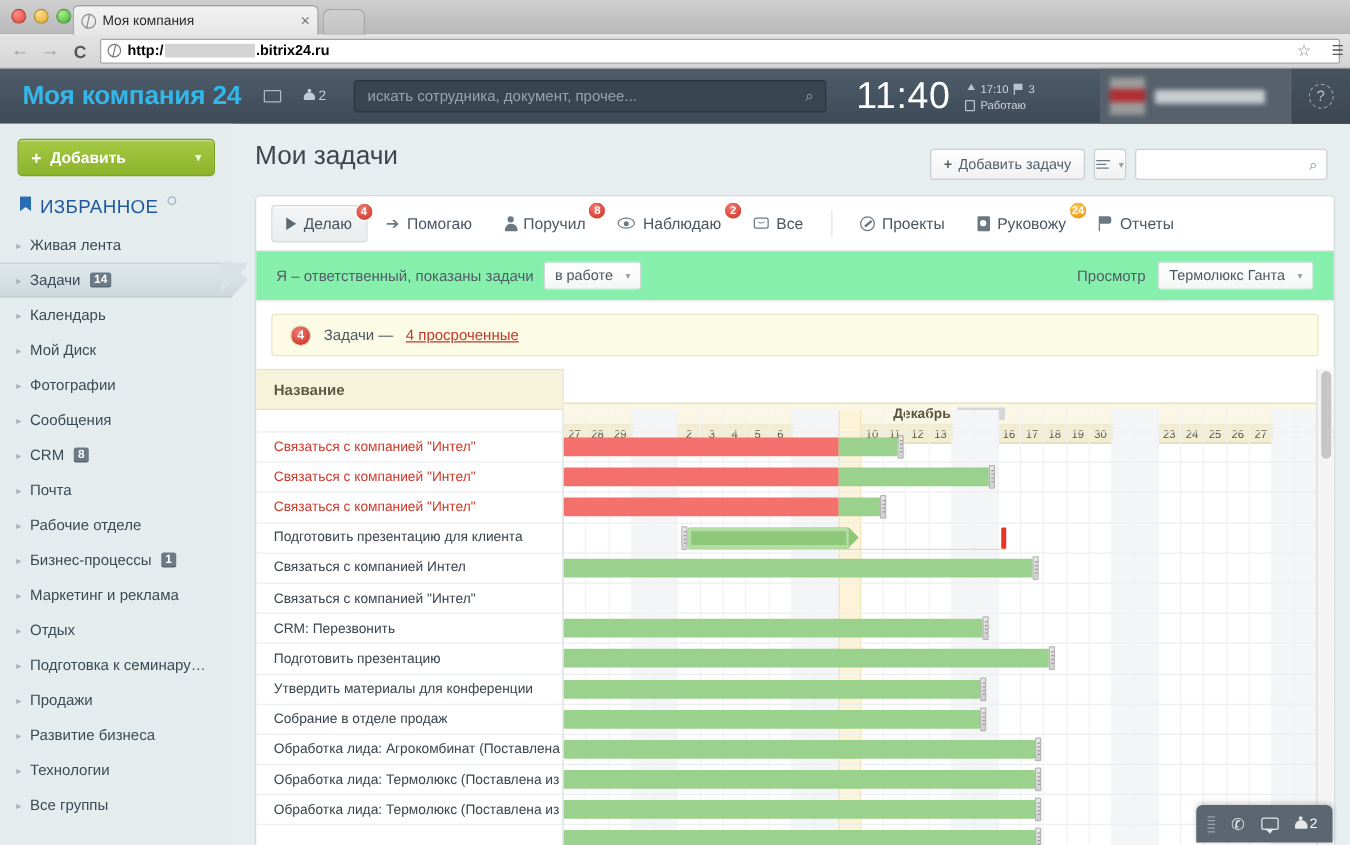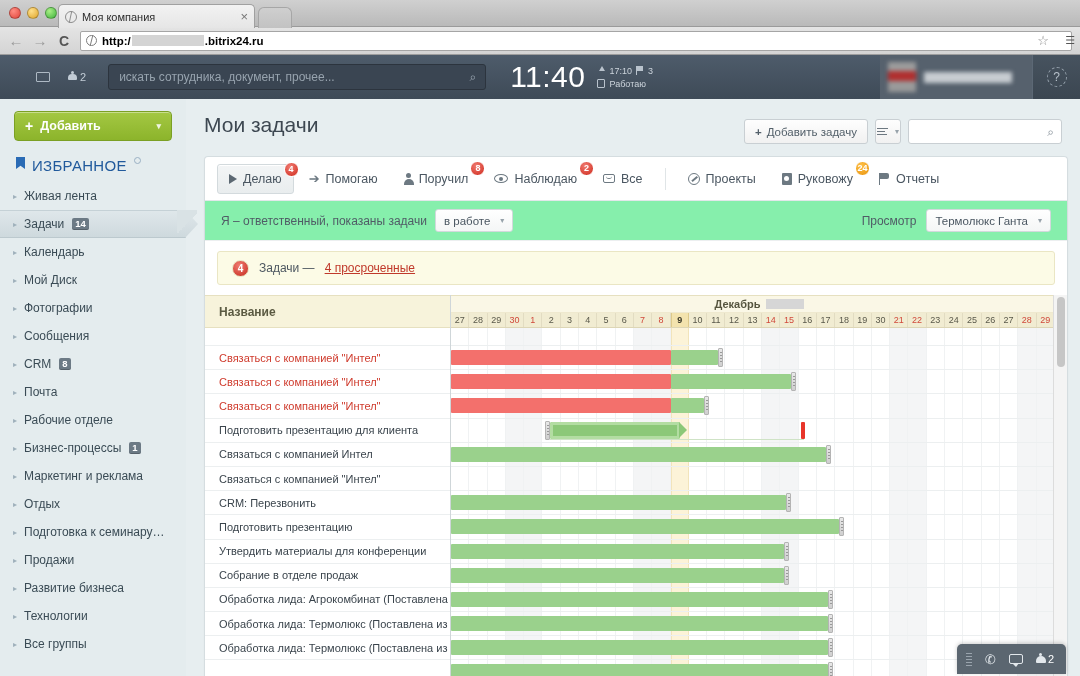--- a/index.html
+++ b/index.html
@@ -82,21 +82,21 @@
   .ico-bell:after{content:"";position:absolute;left:3px;top:-1px;width:3px;height:3px;border-radius:50%;background:#c2ccd6;}
   .hdr-search {
     margin-left:22px; width:378px; height:26px;
     background:#3a4552; border:1px solid #2c343e; border-radius:3px;
     display:flex; align-items:center; padding:0 10px;
     color:#97a3ae; font-size:12px; position:relative;
   }
   .hdr-search .mag{position:absolute;right:9px;color:#97a3ae;font-size:12px;}
   .clock { margin-left:24px; color:#fff; font-size:30px; font-weight:300; letter-spacing:0.5px;}
   .worktime { margin-left:12px; display:flex; flex-direction:column; gap:3px; font-size:9px; color:#ccd4dc;}
-  .worktime .wt-row{display:flex;align-items:flex-start;gap:4px;}
+  .worktime .wt-row{display:flex;align-items:flex-end;gap:4px;}
   .wt-ico{width:8px;height:9px;display:inline-block;background:#b9c3cd;border-radius:1px;}
   .wt-ico.arrow{background:none;position:relative;}
   .wt-ico.arrow:after{content:"";position:absolute;left:2px;top:0;border-left:3px solid transparent;border-right:3px solid transparent;border-bottom:5px solid #b9c3cd;}
   .wt-ico.flag{background:none;position:relative;}
   .wt-ico.flag:after{content:"";position:absolute;left:0;top:0;width:7px;height:5px;background:#b9c3cd;}
   .wt-ico.flag:before{content:"";position:absolute;left:0;top:0;width:1px;height:9px;background:#b9c3cd;}
   .wt-ico.sq{border:1.5px solid #b9c3cd;background:none;}
   .user-area {
     position:absolute; right:48px; top:0; height:44px; width:152px;
     display:flex; align-items:center; gap:8px; padding:0 8px;
@@ -284,20 +284,21 @@
   }
   .gn-row.overdue { color:#cf3a2c; }
 
   .gantt-grid { flex:1; min-width:0; position:relative; background:#fff; }
   .gg-month {
     height:18px; background:#faf7e6; border-top:1px solid #e6e0c0;
     border-bottom:1px solid #efe9cf;
     display:flex;align-items:center;justify-content:center;
     font-size:11px;font-weight:bold;color:#56553f;
     position:relative;
+    margin-top:27px;
   }
   .gg-month .redact-m{display:inline-block;width:38px;height:10px;background:#d6d6d6;margin-left:5px;vertical-align:middle;}
   .gg-days { height:15px; display:flex; background:#f1ecd2; border-bottom:1px solid #ddd6b6; position:relative;}
   .gg-day {
     flex:0 0 18.3px; width:18.3px; text-align:center;
     font-size:9px; color:#59584a; line-height:15px;
     border-right:1px solid #e2dcc2;
   }
   .gg-day.we { color:#d0483a; }
   .gg-day.today { background:#f3e3ae; color:#3c3a2a; font-weight:bold; border-left:1px solid #ddc98a; border-right:1px solid #ddc98a;}
@@ -383,20 +384,24 @@
         <b>http:/</b>
           <span class="redact"></span>
           <b>.bitrix24.ru</b>
       </span>
       <span class="star">☆</span>
     </div>
     <span class="menu-btn">☰</span>
   </div>
 
   <div class="b24-header">
+    <div class="logo">
+      <span>Моя компания</span>
+      <span>24</span>
+    </div>
     <div class="hdr-icon">
       <span class="ico-monitor"></span>
     </div>
     <div class="hdr-icon">
       <span class="ico-bell"></span>
       <span>2</span>
     </div>
     <div class="hdr-search">
       <span>искать сотрудника, документ, прочее...</span>
       <span class="mag">⌕</span>

